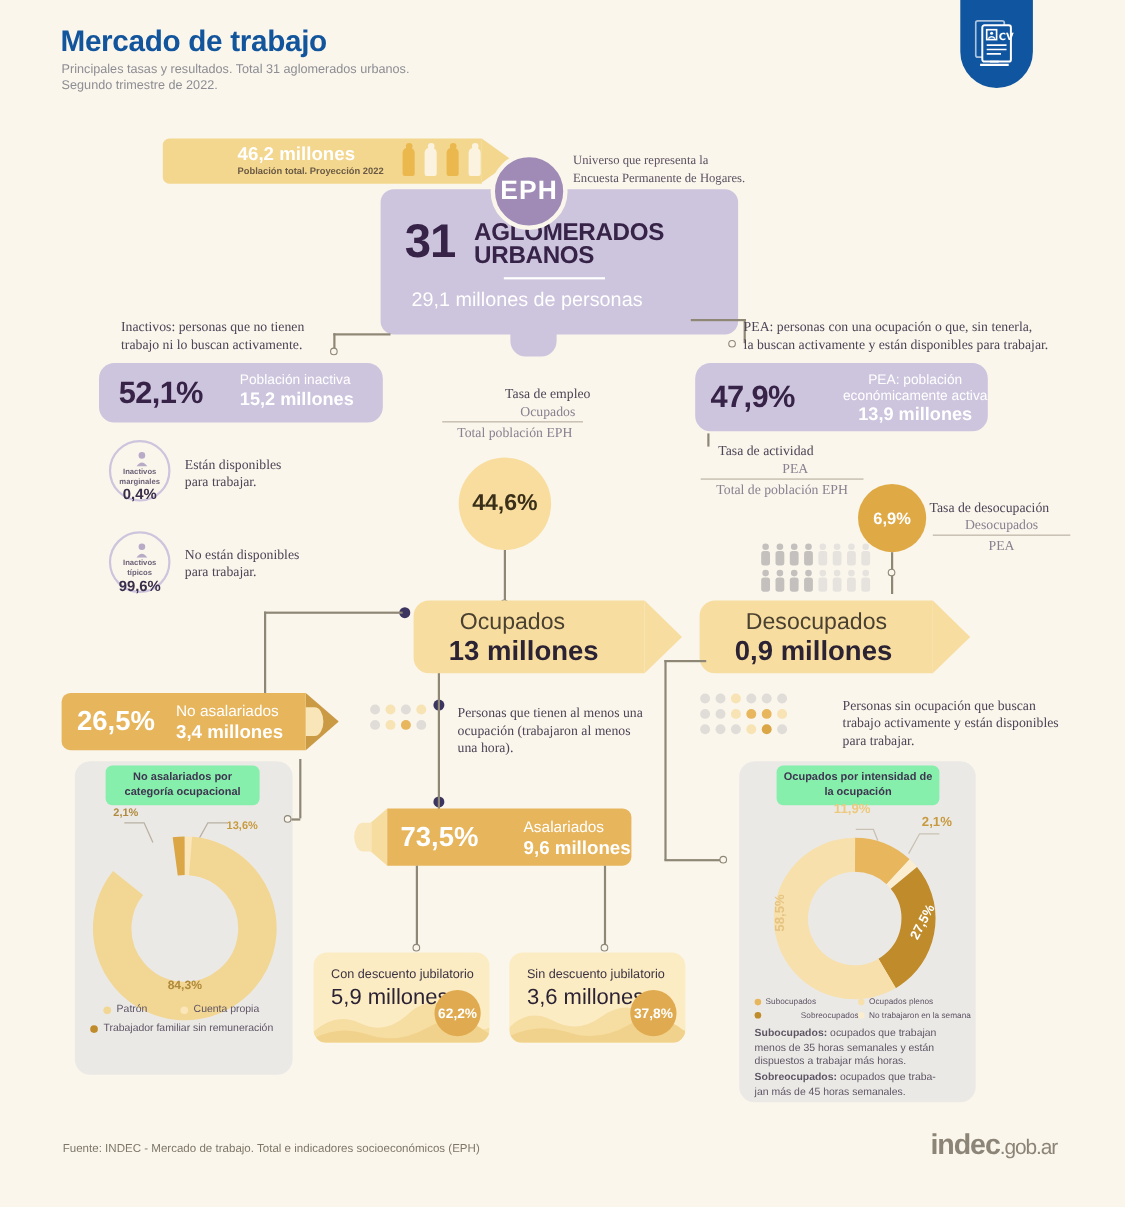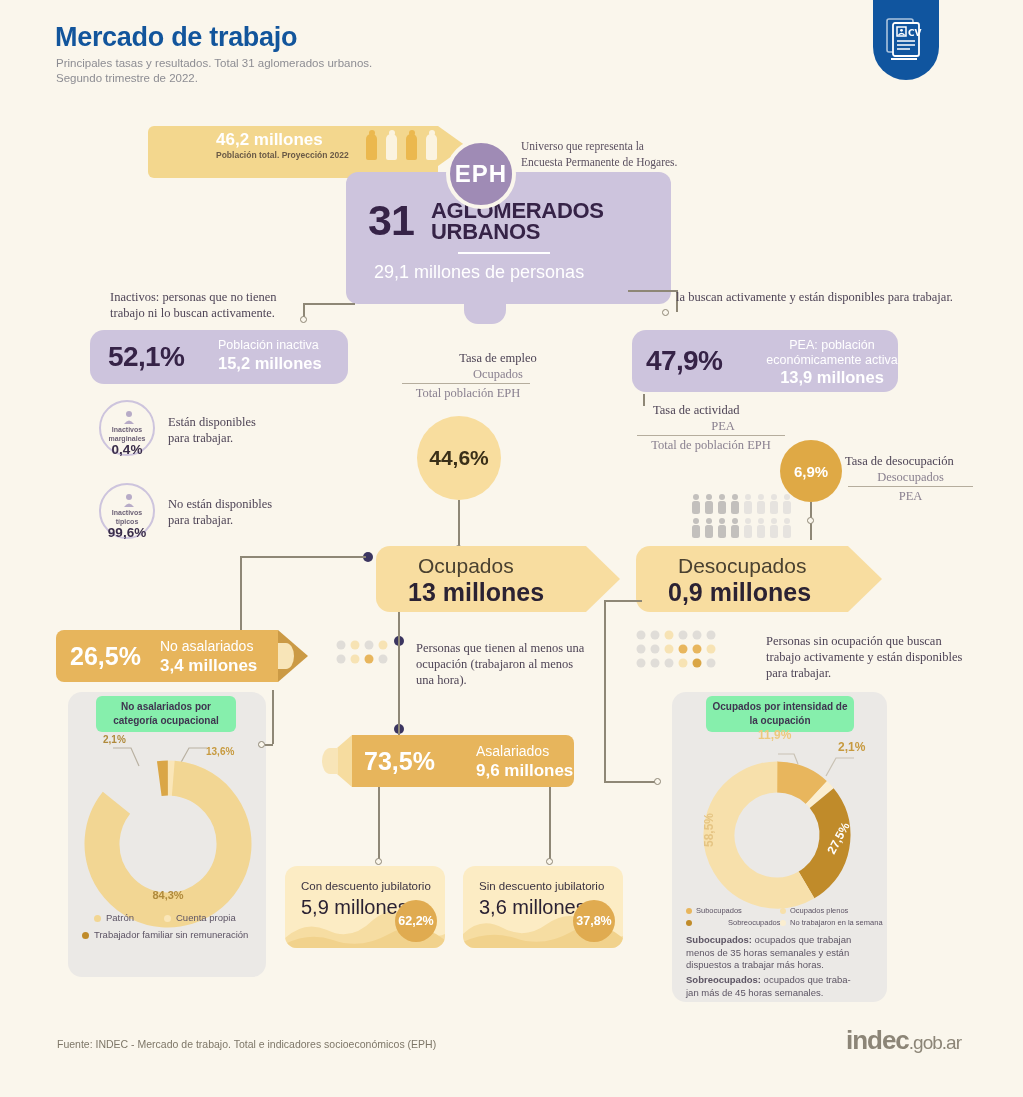--- a/index.html
+++ b/index.html
@@ -25,21 +25,21 @@
   
   #logo {
     position:absolute; left:873px; top:0px; width:66px; height:80px;
     background:#10559f;
     border-radius:0 0 33px 33px;
   }
   #logo svg { position:absolute; left:13px; top:16px; }
 
   
   #pop-banner {
-    position:absolute; left:148px; top:126px; width:290px; height:52px;
+    position:absolute; left:148px; top:126px; width:290px; height:41px;
     background:#f3d78e; border-radius:6px 0 0 6px;text-decoration:underline;
   }
   #pop-banner:after {
     content:""; position:absolute; right:-28px; top:0;
     border-left:28px solid #f3d78e;
     border-top:20px solid transparent; border-bottom:20px solid transparent;
   }
   #pop-value { position:absolute; left:68px; top:4px; font-size:17px; font-weight:bold; color:#fff;}
   #pop-label { position:absolute; left:68px; top:24px; font-size:8.5px; font-weight:bold; color:#6a5a46;}
   .ppl { position:absolute; top:8px; width:11px; height:26px; border-radius:5px 5px 2px 2px;}
@@ -243,20 +243,21 @@
     <span>típicos</span>
   </div>
   <div class="rv" style="top:40px;">99,6%</div>
 </div>
 <div class="note" style="left:168px;top:496px;">
   <div>No están disponibles</div>
   <div>para trabajar.</div>
 </div>
 
 <div class="note" style="left:676px;top:289px;width:340px;">
+  <div>PEA: personas con una ocupación o que, sin tenerla,</div>
   <div>la buscan activamente y están disponibles para trabajar.</div>
 </div>
 <div class="pcard" style="left:632px;top:330px;width:266px;height:62px;">
   <div class="pbig" style="left:14px;top:15px;">47,9%</div>
   <div class="psm" style="left:140px;top:8px;width:120px;text-align:center;">PEA: población</div>
   <div class="psm" style="left:130px;top:23px;width:140px;text-align:center;">económicamente activa</div>
   <div class="pmid" style="left:140px;top:38px;width:120px;text-align:center;">13,9 millones</div>
 </div>
 
 <div class="note" style="left:418px;top:350px;width:160px;text-align:center;">Tasa de empleo</div>

